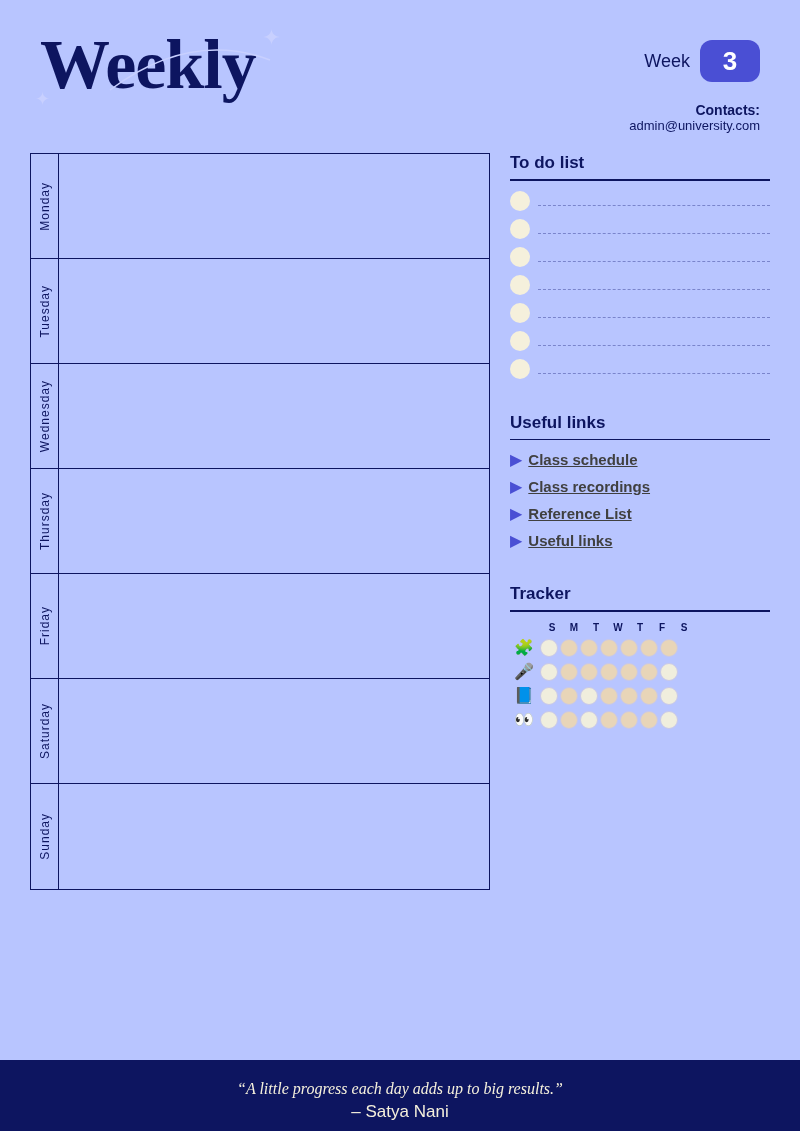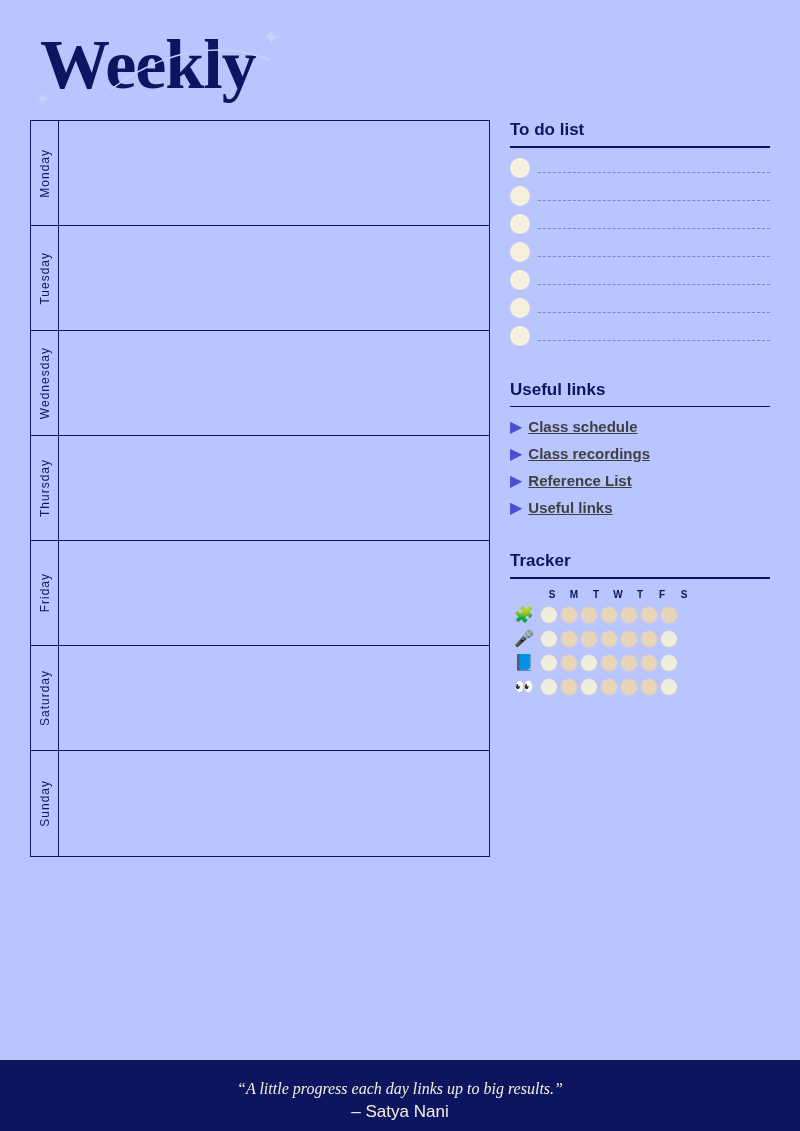--- a/index.html
+++ b/index.html
@@ -317,20 +317,30 @@
     <div class="title-block">
       <svg class="curve-line" viewBox="0 0 180 60" fill="none" xmlns="http://www.w3.org/2000/svg">
         <path d="M10 50 Q90 -10 170 20" stroke="#c8d0ff" stroke-width="1.5" fill="none"></path>
       </svg>
       <span class="star-top">✦</span>
       <span class="star-bottom-left">✦</span>
       <div class="title-text">
         <div>Weekly</div>
       </div>
     </div>
+    <div class="right-header">
+      <div class="week-row">
+        <span class="week-label">Week</span>
+        <div class="week-number">3</div>
+      </div>
+      <div class="contacts-block">
+        <div class="contacts-label">Contacts:</div>
+        <div class="contacts-email">admin@university.com</div>
+      </div>
+    </div>
   </div>
 
   <div class="content-area">
 
     <div class="schedule-grid">
       <div class="day-row">
         <div class="day-label">
             <span>Monday</span>
           </div>
         <div class="day-content"></div>
@@ -484,15 +494,15 @@
           <div class="tracker-dot filled"></div>
           <div class="tracker-dot filled"></div>
           <div class="tracker-dot"></div>
         </div>
       </div>
     </div>
   </div>
 </div>
 
 <div class="footer">
-  <div class="footer-quote">“A little progress each day links up to big results.”</div>
+  <div class="footer-quote">“A little progress each day adds up to big results.”</div>
   <div class="footer-author">– Satya Nani</div>
 </div>
 
 </body></html>

